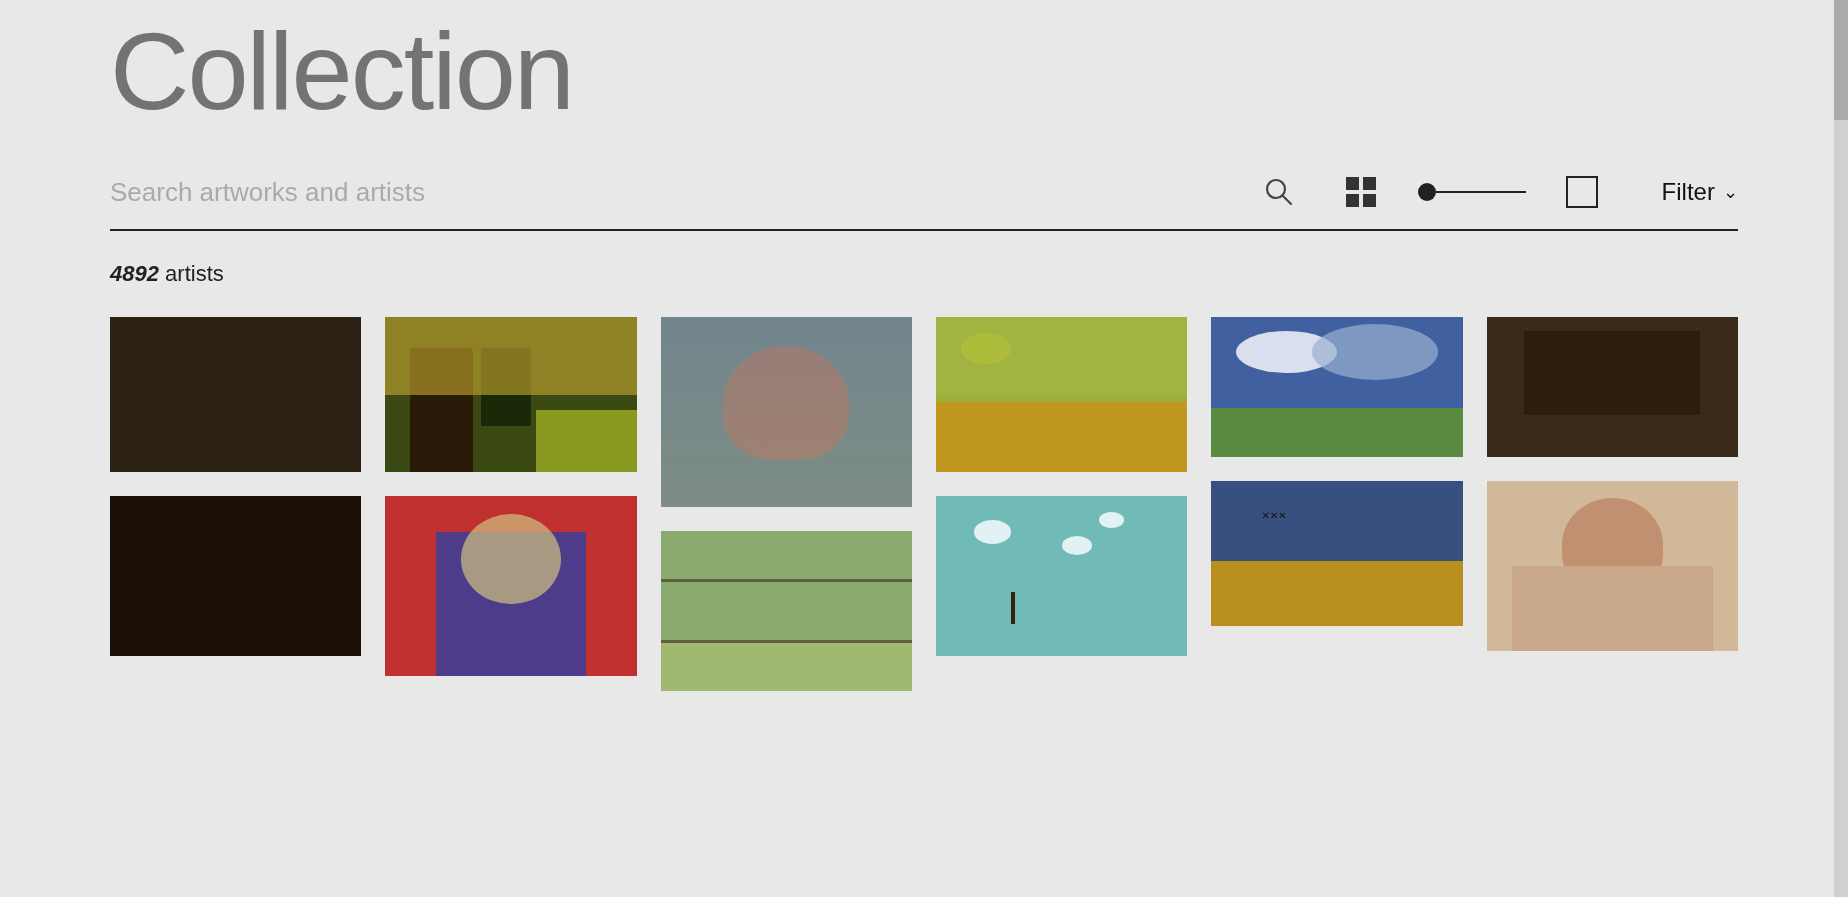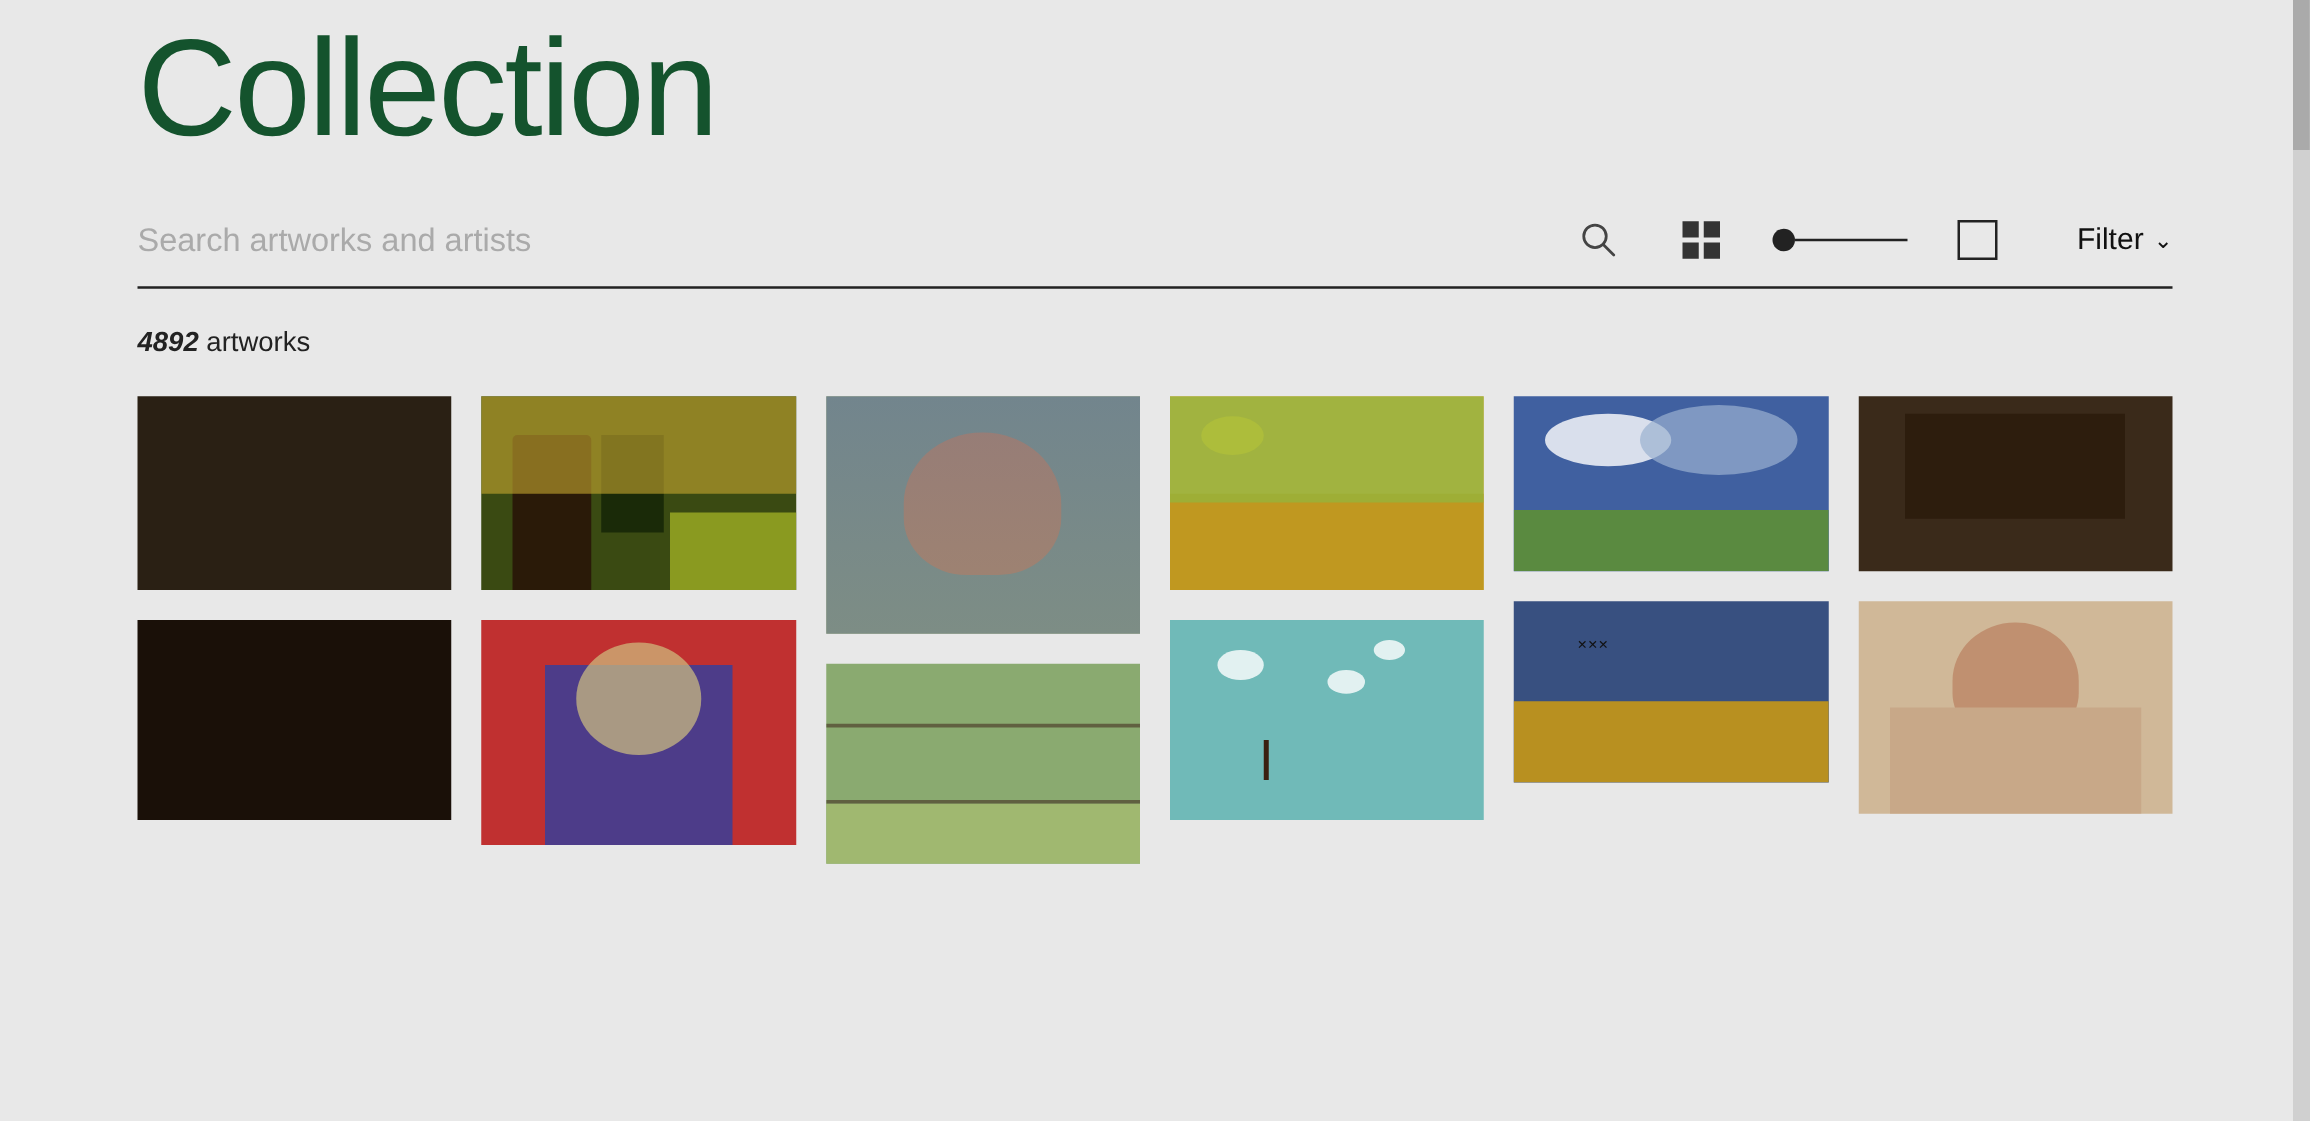--- a/index.html
+++ b/index.html
@@ -14,21 +14,21 @@
 
     .page-container {
       padding: 0 110px;
       position: relative;
     }
 
     .page-title {
       font-size: 110px;
       font-weight: 300;
       letter-spacing: -2px;
-      color: #14532d;
+      color: #737373;
       padding-top: 10px;
       padding-bottom: 40px;
       line-height: 1.1;
     }
 
     .search-bar-row {
       display: flex;
       align-items: center;
       border-bottom: 2px solid #222;
       padding-bottom: 16px;
@@ -237,21 +237,21 @@
 
     <button class="filter-btn">
       <span>Filter</span>
       <span class="filter-chevron">⌄</span>
     </button>
 
   </div>
 
   <p class="results-count">
     <strong>4892</strong>
-    <span>artworks</span>
+    <span>artists</span>
   </p>
 
   <div class="artworks-grid">
 
     <div class="artworks-col">
       <div class="artwork-item" style="height:155px; background:#2a2014;"></div>
       <div class="artwork-item" style="height:160px; background:#1a1008;"></div>
     </div>
 
     <div class="artworks-col">

